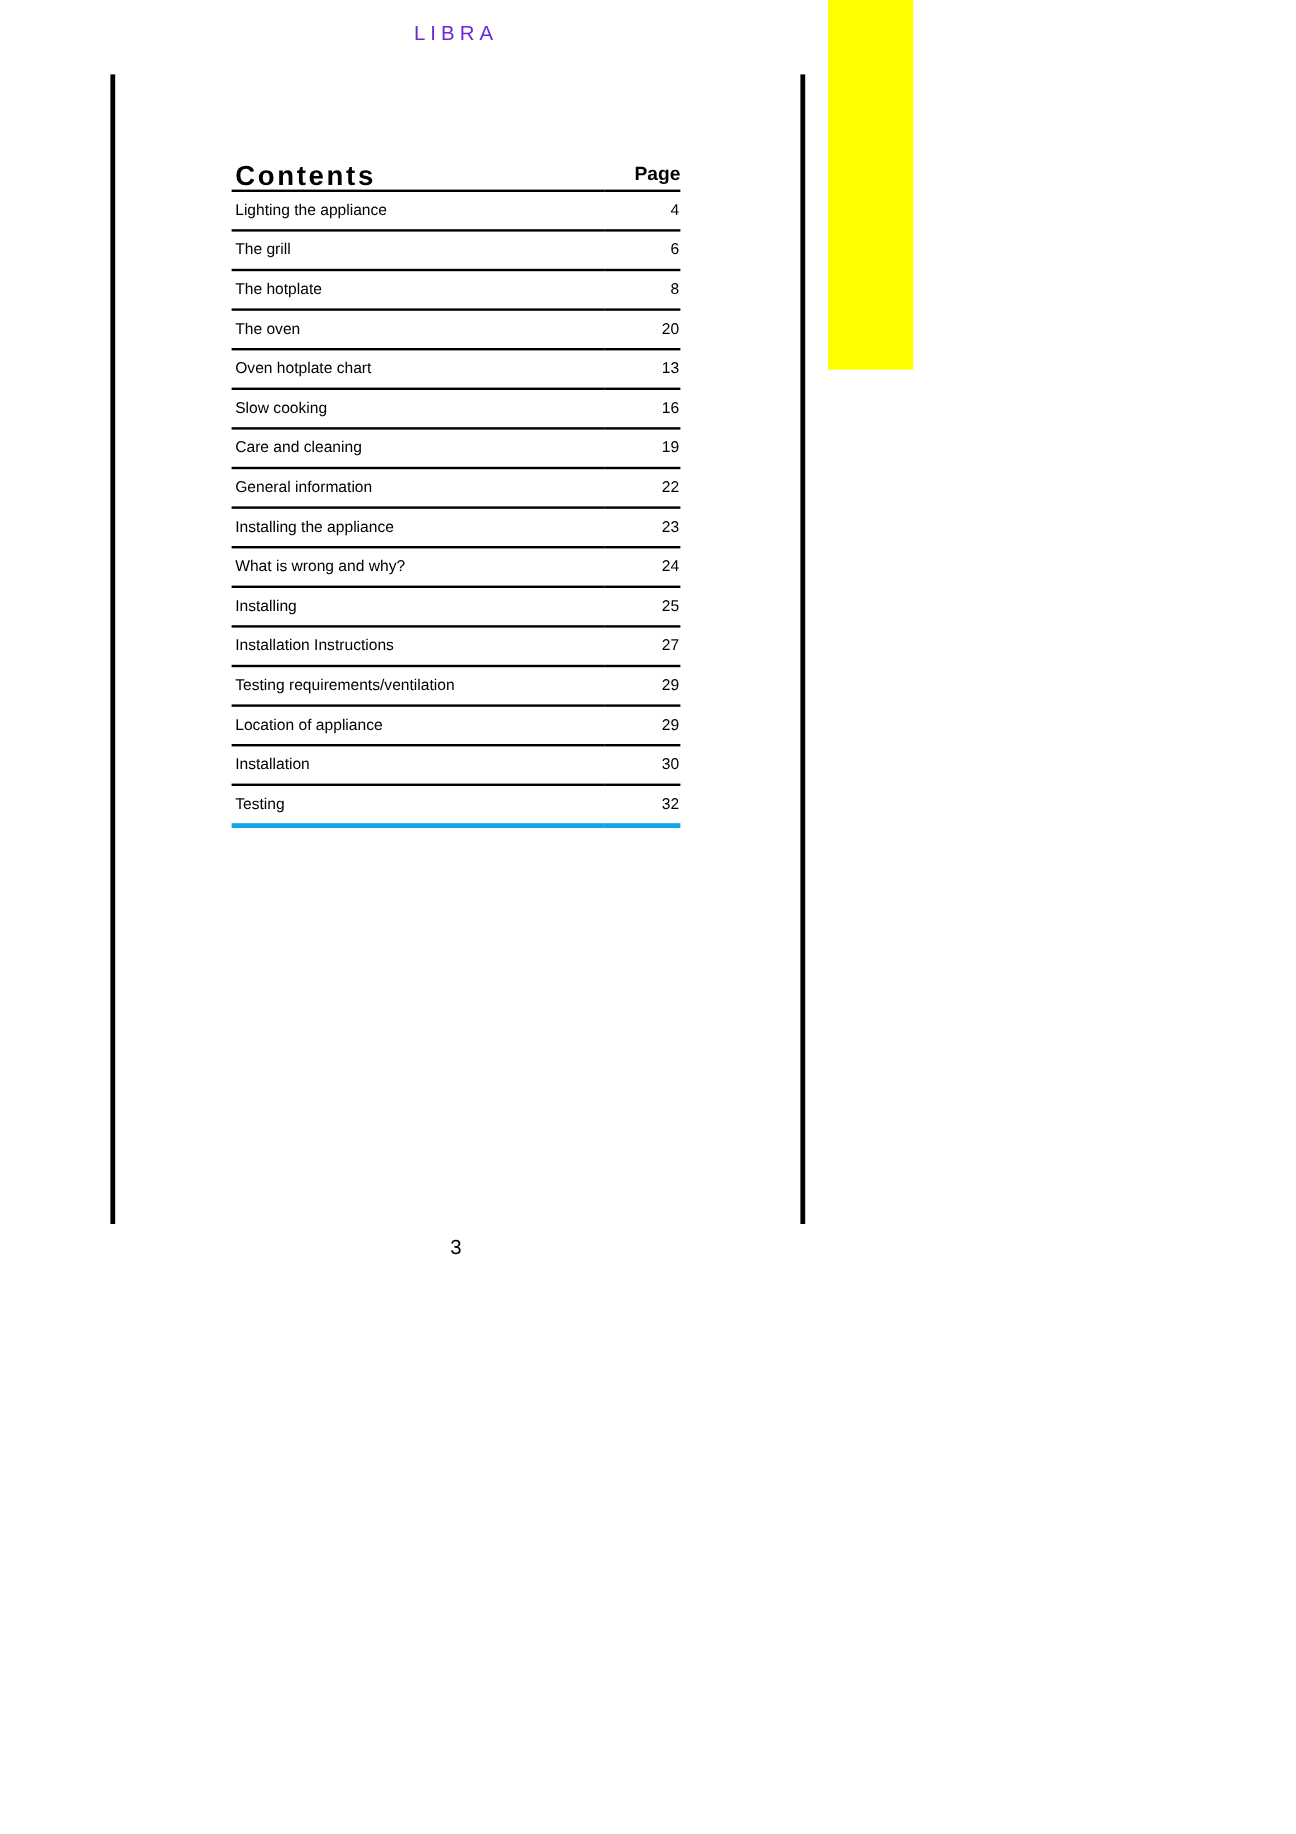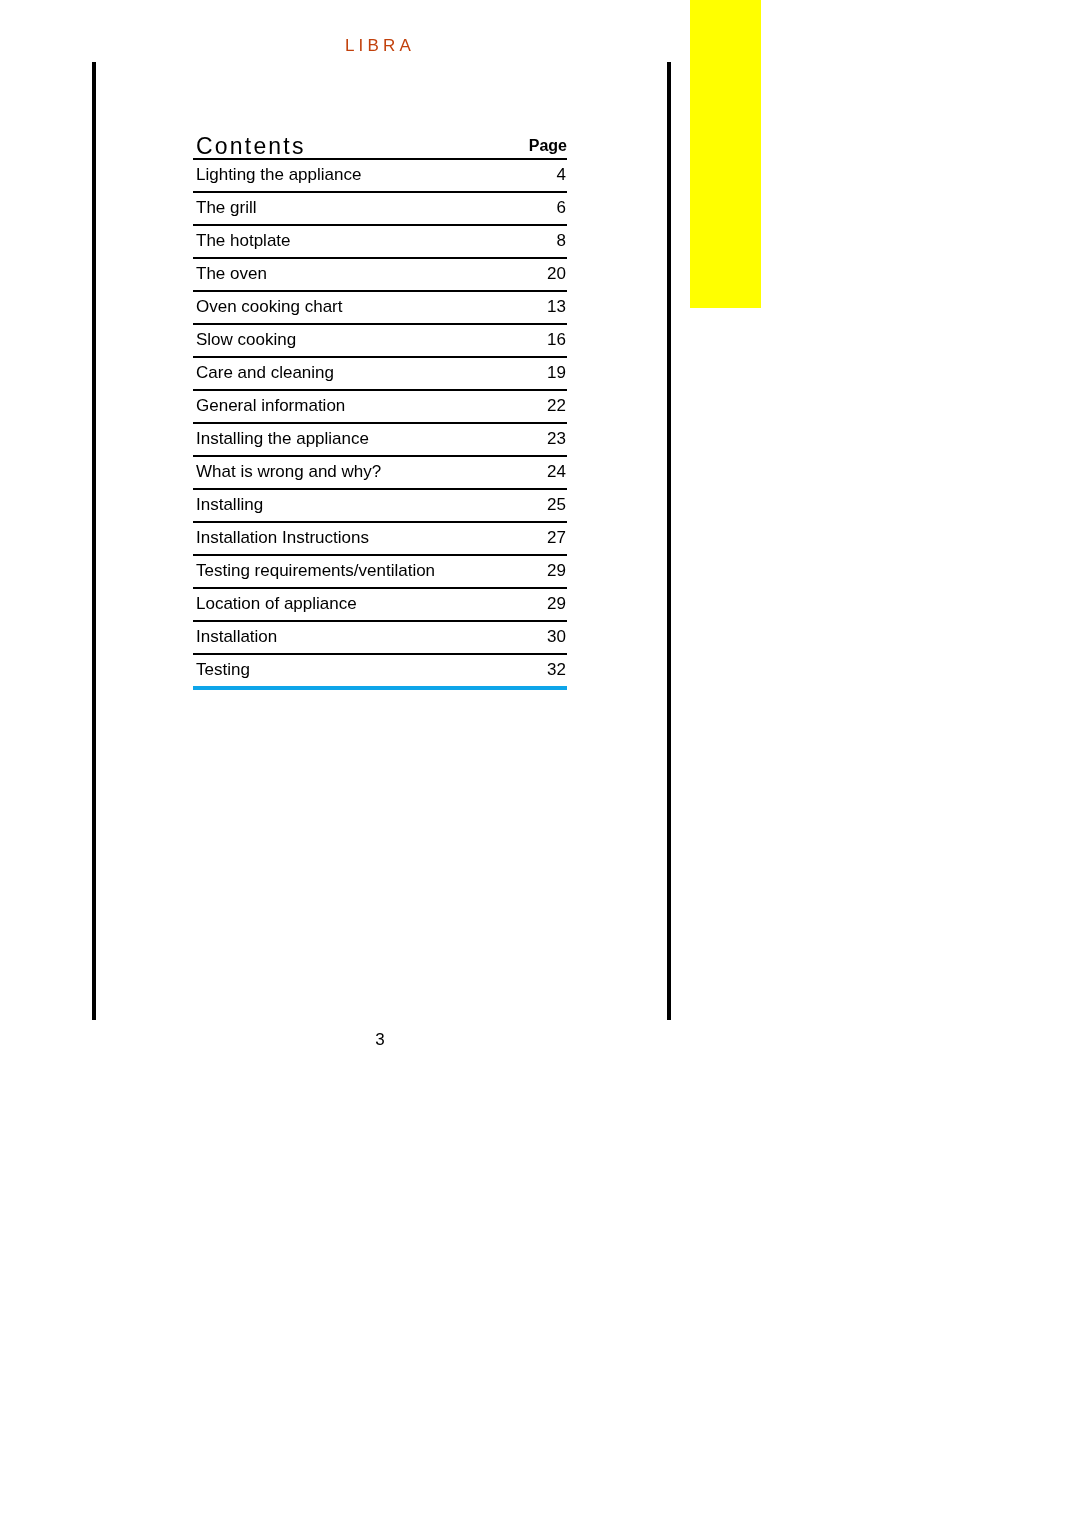--- a/index.html
+++ b/index.html
@@ -20,22 +20,21 @@
   
   .running-head {
     position: absolute;
     left: 0;
     top: 18px;
     width: 760px;
     text-align: center;
     font-size: 17px;
     font-weight: 400;
     letter-spacing: 4.2px;
-    color: #c2410c;
-    margin-top: 18px;
+    color: #6d28d9;
   }
 
   
   .marker-block {
     position: absolute;
     left: 690px;
     top: 0px;
     width: 71px;
     height: 308px;
   }
@@ -59,21 +58,21 @@
 
   .contents-head {
     position: relative;
     height: 30px;
   }
   .contents-title {
     position: absolute;
     left: 3px;
     bottom: 0px;
     font-size: 23px;
-    font-weight: normal;
+    font-weight: bold;
     letter-spacing: 2.2px;
     line-height: 24px;
   }
   .contents-pagelabel {
     position: absolute;
     right: 0px;
     bottom: 3px;
     font-size: 16px;
     font-weight: 700;
     line-height: 18px;
@@ -83,21 +82,21 @@
     width: 100%;
     border-collapse: collapse;
     table-layout: fixed;
   }
   .toc-table tr {
     height: 31px;
   }
   .toc-table td {
     border-top: 2px solid #000000;
     padding: 0 0 2px 0;
-    font-size: 17px;
+    font-size: 13px;
     line-height: 29px;
     vertical-align: bottom;
     white-space: nowrap;
   }
   .toc-table tr:last-child td {
     border-bottom: 4px solid #0ea5e9;
   }
   .toc-table td.entry-label {
     padding-left: 3px;
     text-align: left;
@@ -149,21 +148,21 @@
         </tr>
         <tr>
           <td class="entry-label">The hotplate</td>
           <td class="entry-page">8</td>
         </tr>
         <tr>
           <td class="entry-label">The oven</td>
           <td class="entry-page">20</td>
         </tr>
         <tr>
-          <td class="entry-label">Oven cooking chart</td>
+          <td class="entry-label">Oven hotplate chart</td>
           <td class="entry-page">13</td>
         </tr>
         <tr>
           <td class="entry-label">Slow cooking</td>
           <td class="entry-page">16</td>
         </tr>
         <tr>
           <td class="entry-label">Care and cleaning</td>
           <td class="entry-page">19</td>
         </tr>

